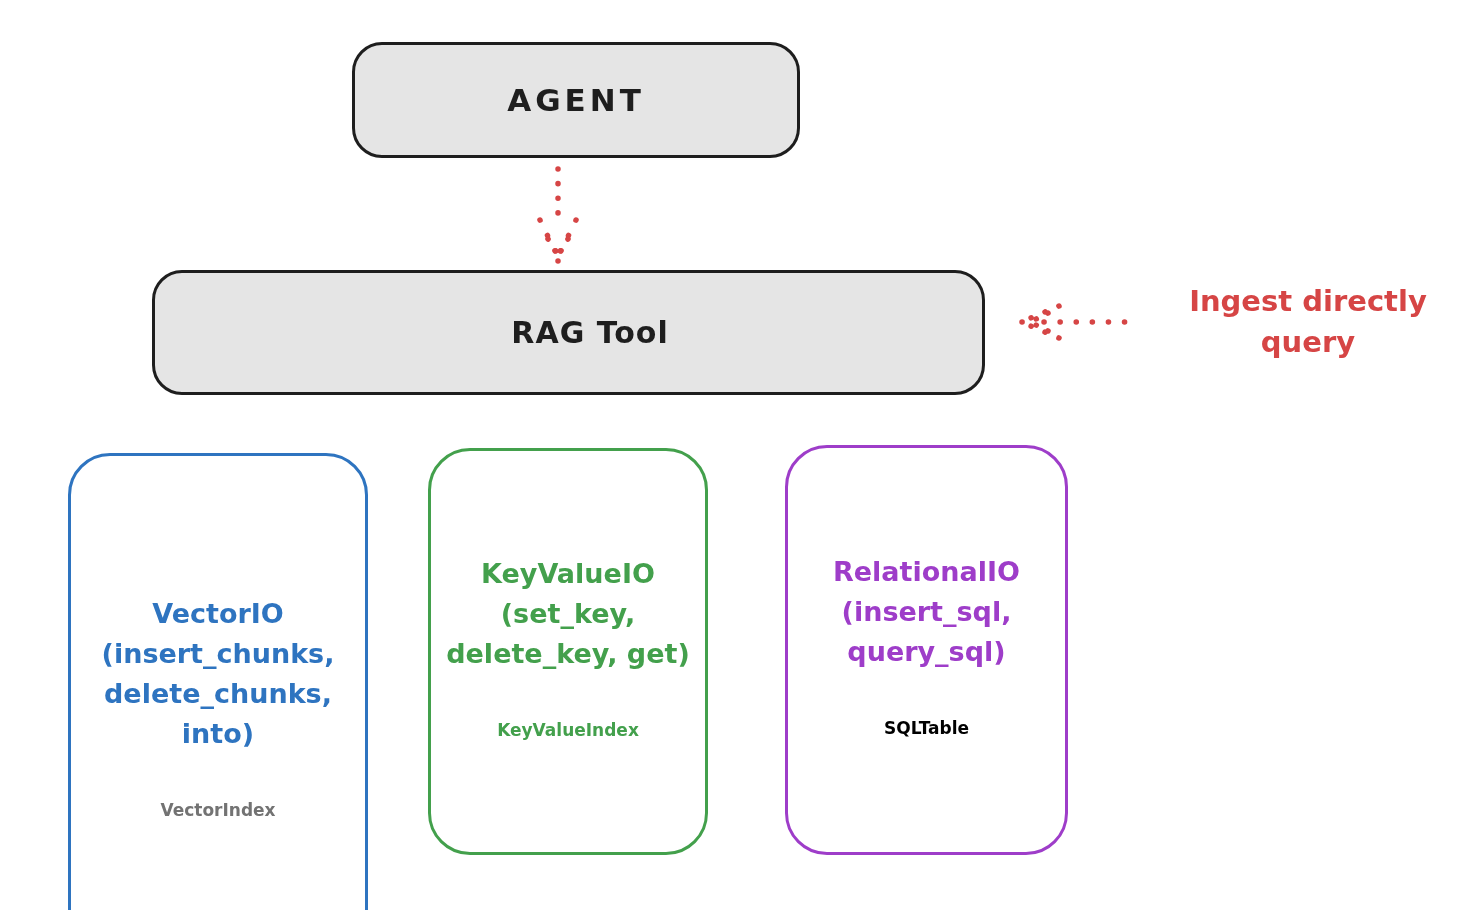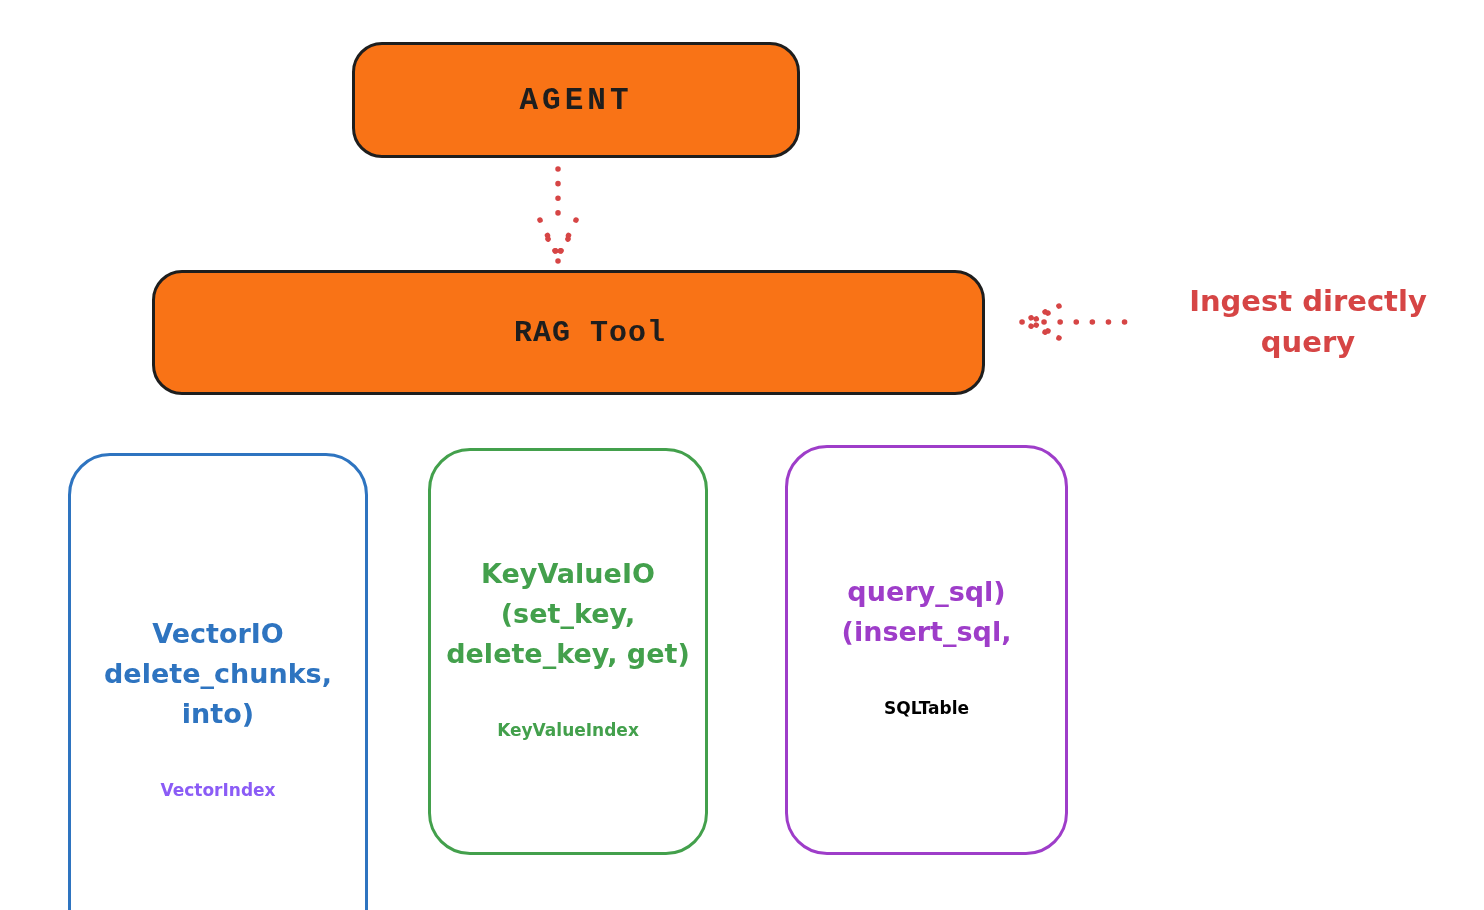--- a/index.html
+++ b/index.html
@@ -13,25 +13,24 @@
     width: 1484px;
     height: 910px;
     background: #ffffff;
     overflow: hidden;
   }
   .sketch-box {
     position: absolute;
     box-sizing: border-box;
     border: 3.5px solid #1e1e1e;
     border-radius: 30px;
-    background: #f97316;
+    background: #e5e5e5;
     display: flex;
     align-items: center;
     justify-content: center;
-    font-family: Liberation Mono, monospace;
   }
   .agent-box {
     left: 352px; top: 42px;
     width: 448px; height: 116px;
   }
   .agent-label {
     font-size: 31px;
     font-weight: 700;
     letter-spacing: 4px;
     color: #1e1e1e;
@@ -130,36 +129,38 @@
       <path d="M1059 338 L1026 324" stroke-dasharray="0.1 15"></path>
       <path d="M1048 313 L1032 321" stroke-dasharray="0.1 13"></path>
       <path d="M1048 331 L1032 323" stroke-dasharray="0.1 13"></path>
       <path d="M1022 322 L1022.2 322" stroke-dasharray="0.1 14"></path>
     </g>
   </svg>
 
   <div class="io-box vector-box" style="border-color: rgb(46, 116, 192);">
     <div class="io-lines" style="color: rgb(46, 116, 192);">
       <div>VectorIO</div>
+      <div>(insert_chunks,</div>
       <div>delete_chunks,</div>
       <div>into)</div>
     </div>
-    <div class="io-index" style="color: #8b5cf6;">VectorIndex</div>
+    <div class="io-index" style="color: #737373;">VectorIndex</div>
   </div>
 
   <div class="io-box keyvalue-box" style="border-color: rgb(67, 160, 76);">
     <div class="io-lines" style="color: rgb(67, 160, 76);">
       <div>KeyValueIO</div>
       <div>(set_key,</div>
       <div>delete_key, get)</div>
     </div>
     <div class="io-index" style="color: rgb(67, 160, 76);">KeyValueIndex</div>
   </div>
 
   <div class="io-box relational-box" style="border-color: rgb(158, 61, 201);">
     <div class="io-lines" style="color: rgb(158, 61, 201);">
+      <div>RelationalIO</div>
+      <div>(insert_sql,</div>
       <div>query_sql)</div>
-      <div>(insert_sql,</div>
     </div>
     <div class="io-index" style="color: #000000;">SQLTable</div>
   </div>
 
 </div>
 
 </body></html>

